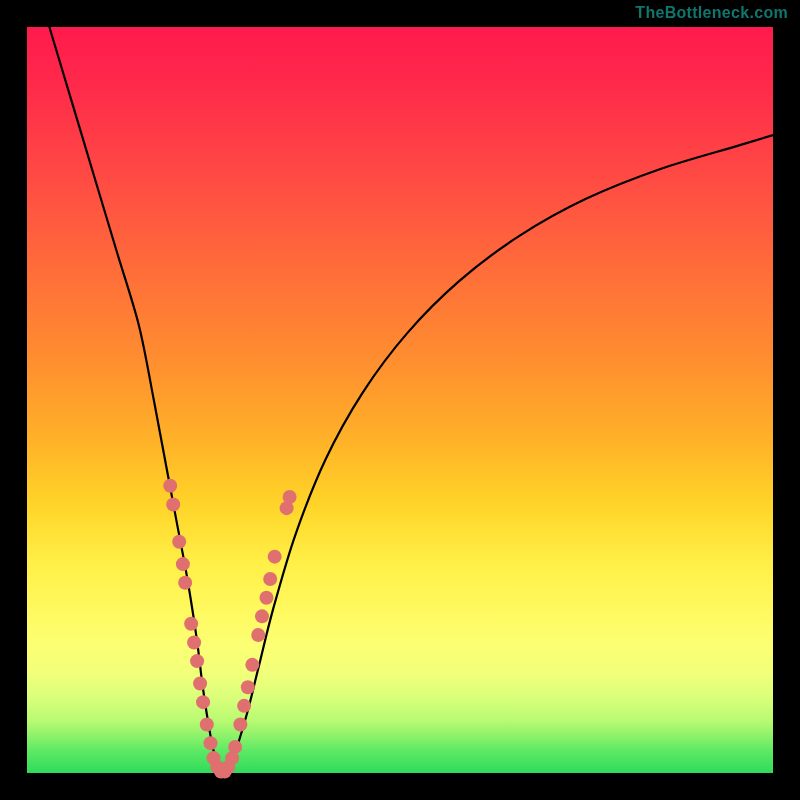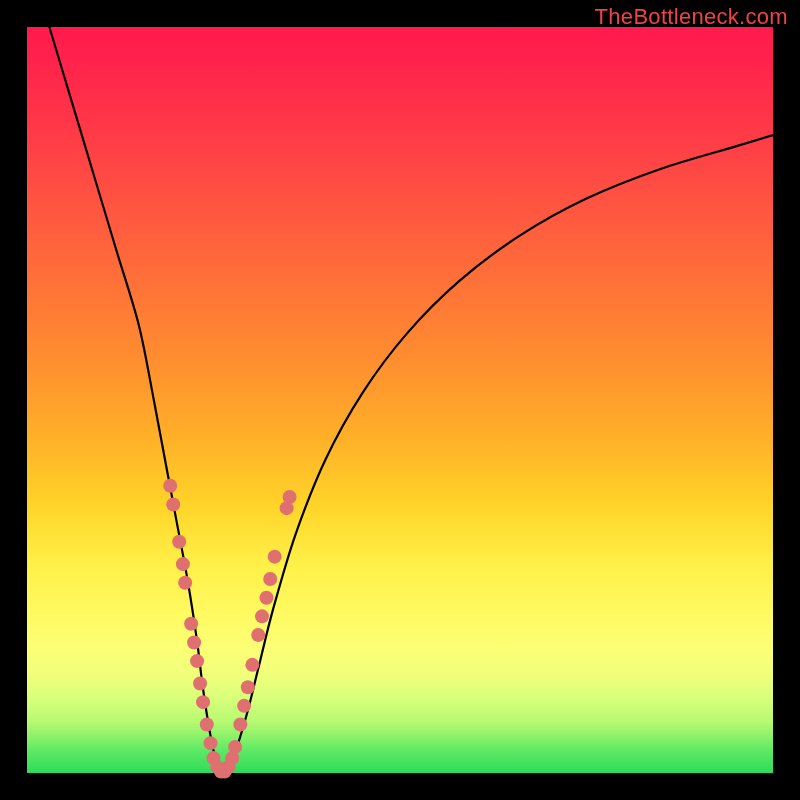--- a/index.html
+++ b/index.html
@@ -41,23 +41,23 @@
       #b8fa72 93%,
       #8ef26a 95%,
       #5ee964 97%,
       #2edb5a 100%
     );
   }
   .watermark {
     position: absolute;
     top: 4px;
     right: 12px;
-    font-size: 22px;
-    font-weight: 400;
-    color: #ef4444;
+    font-size: 16px;
+    font-weight: 700;
+    color: #0f766e;
     letter-spacing: 0.3px;
     user-select: none;
   }
   svg.curve-layer {
     position: absolute;
     left: 27px;
     top: 27px;
     width: 746px;
     height: 746px;
     overflow: visible;

